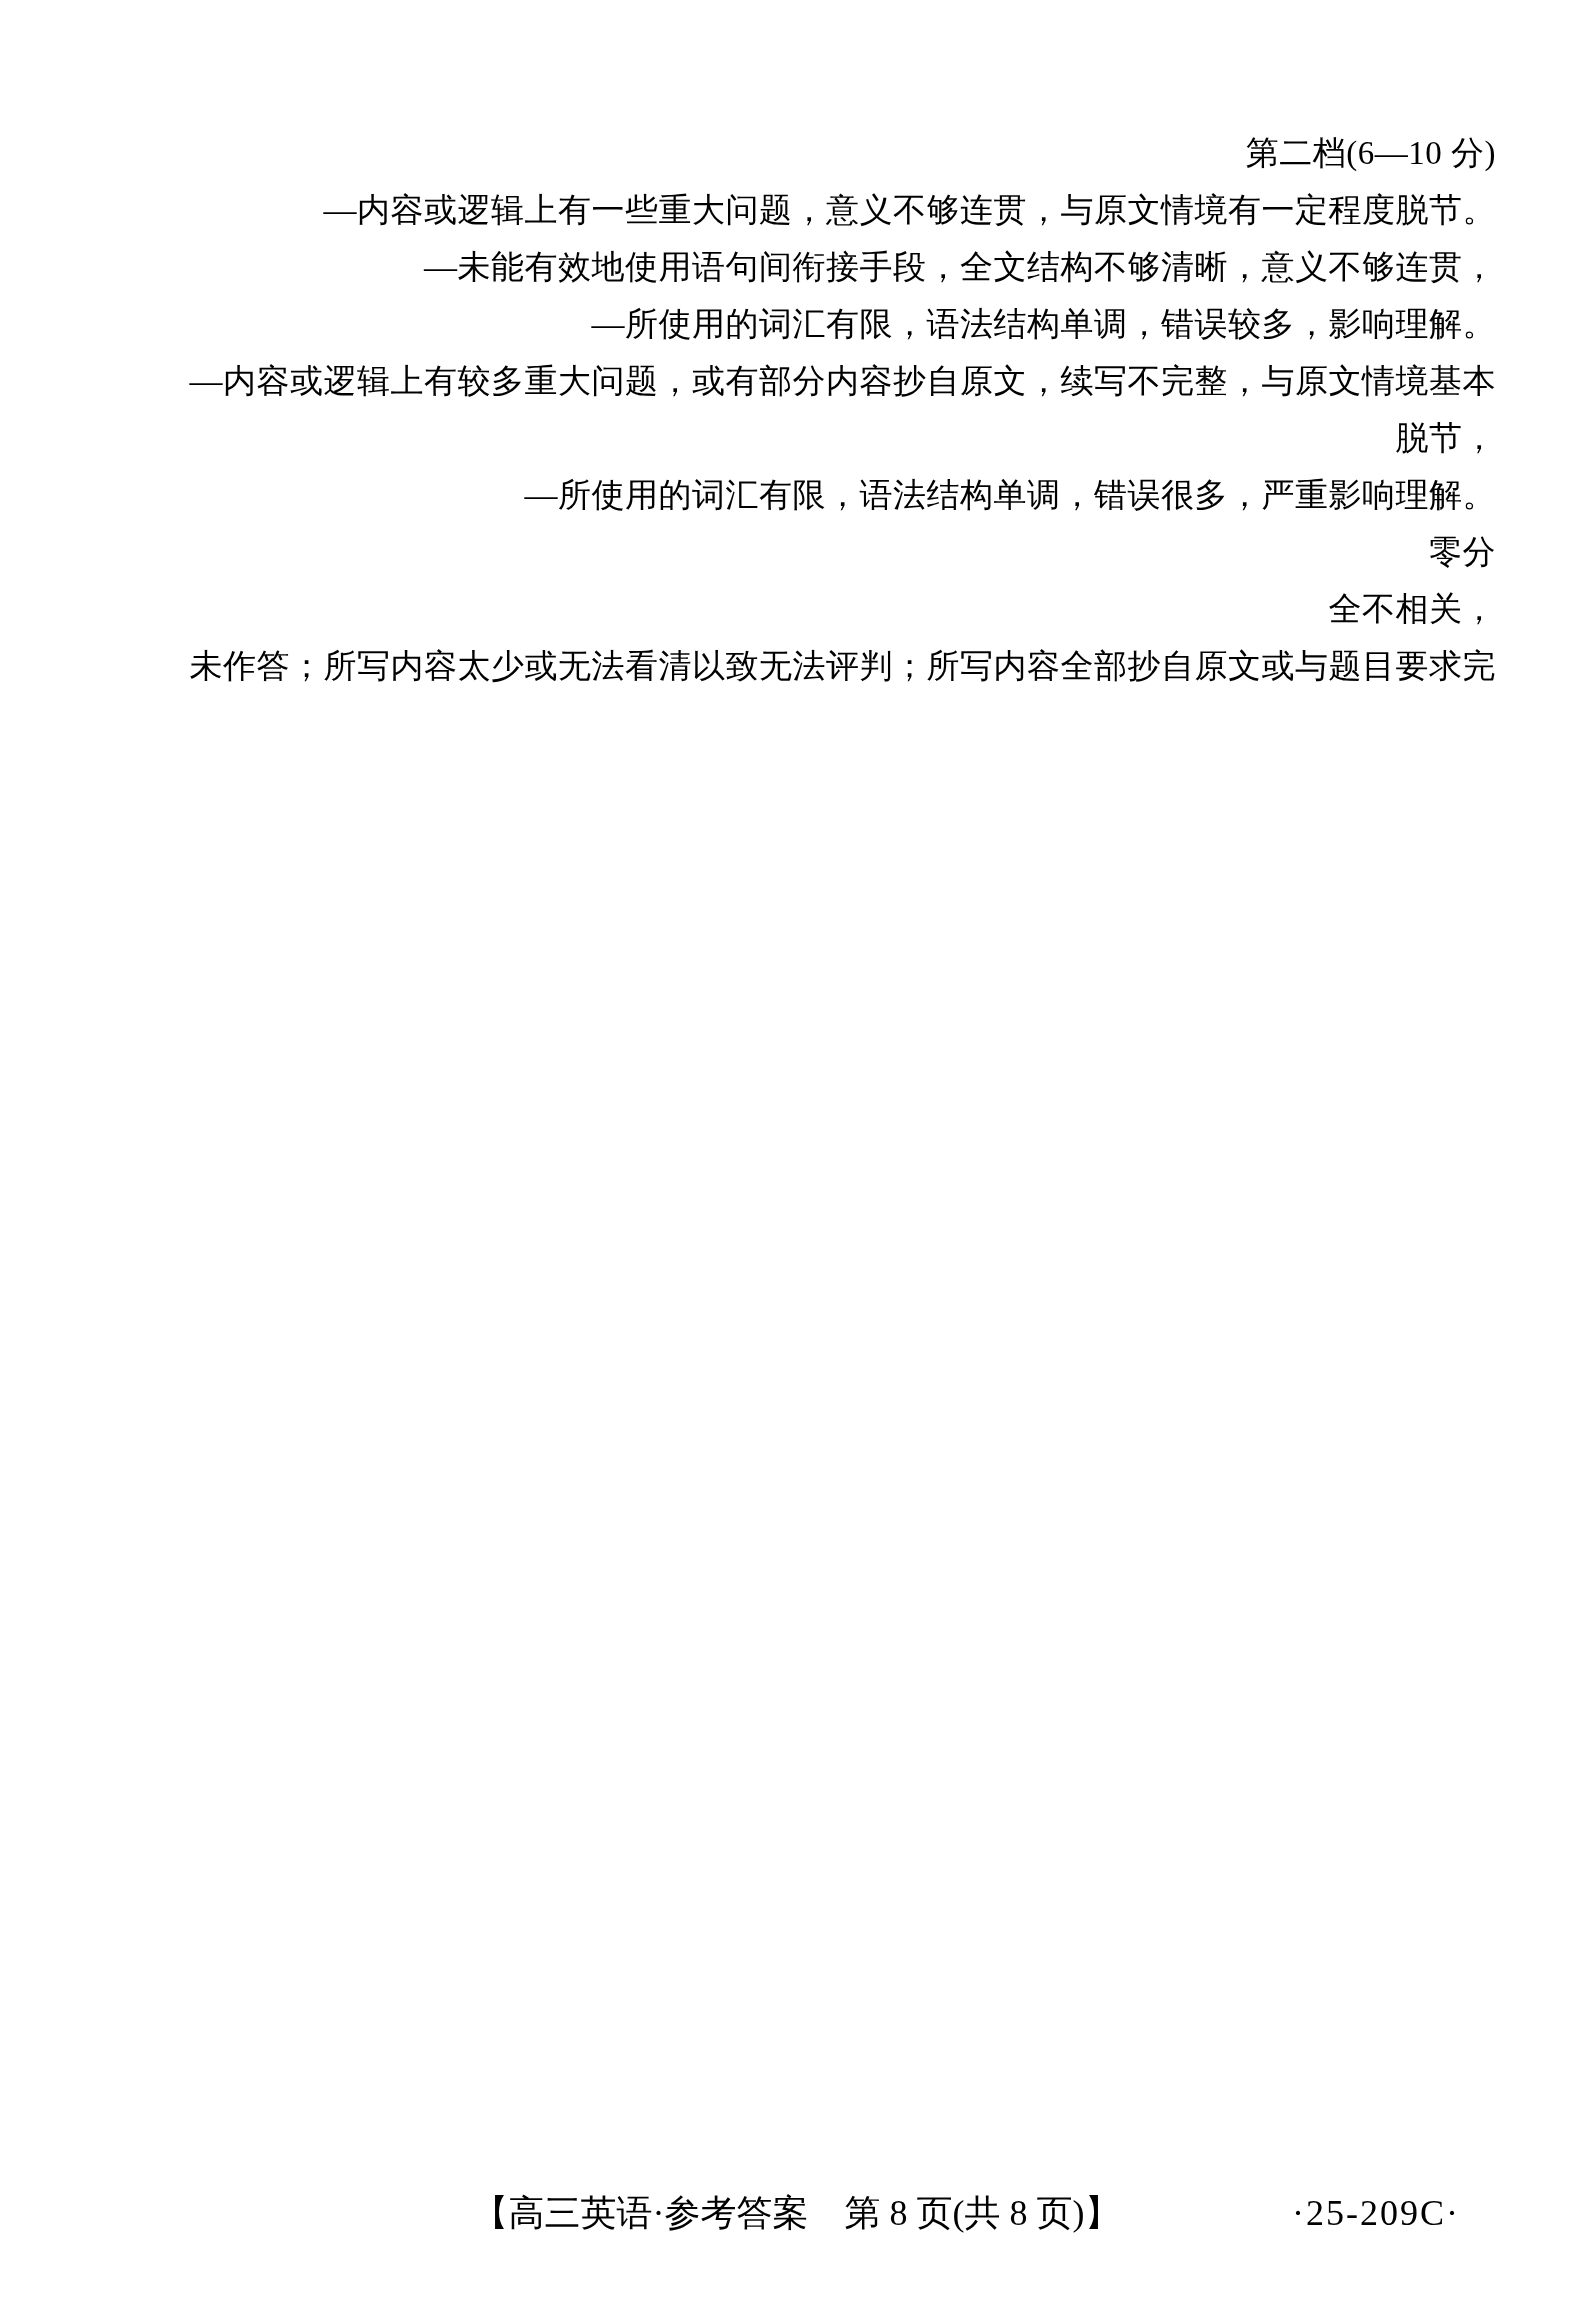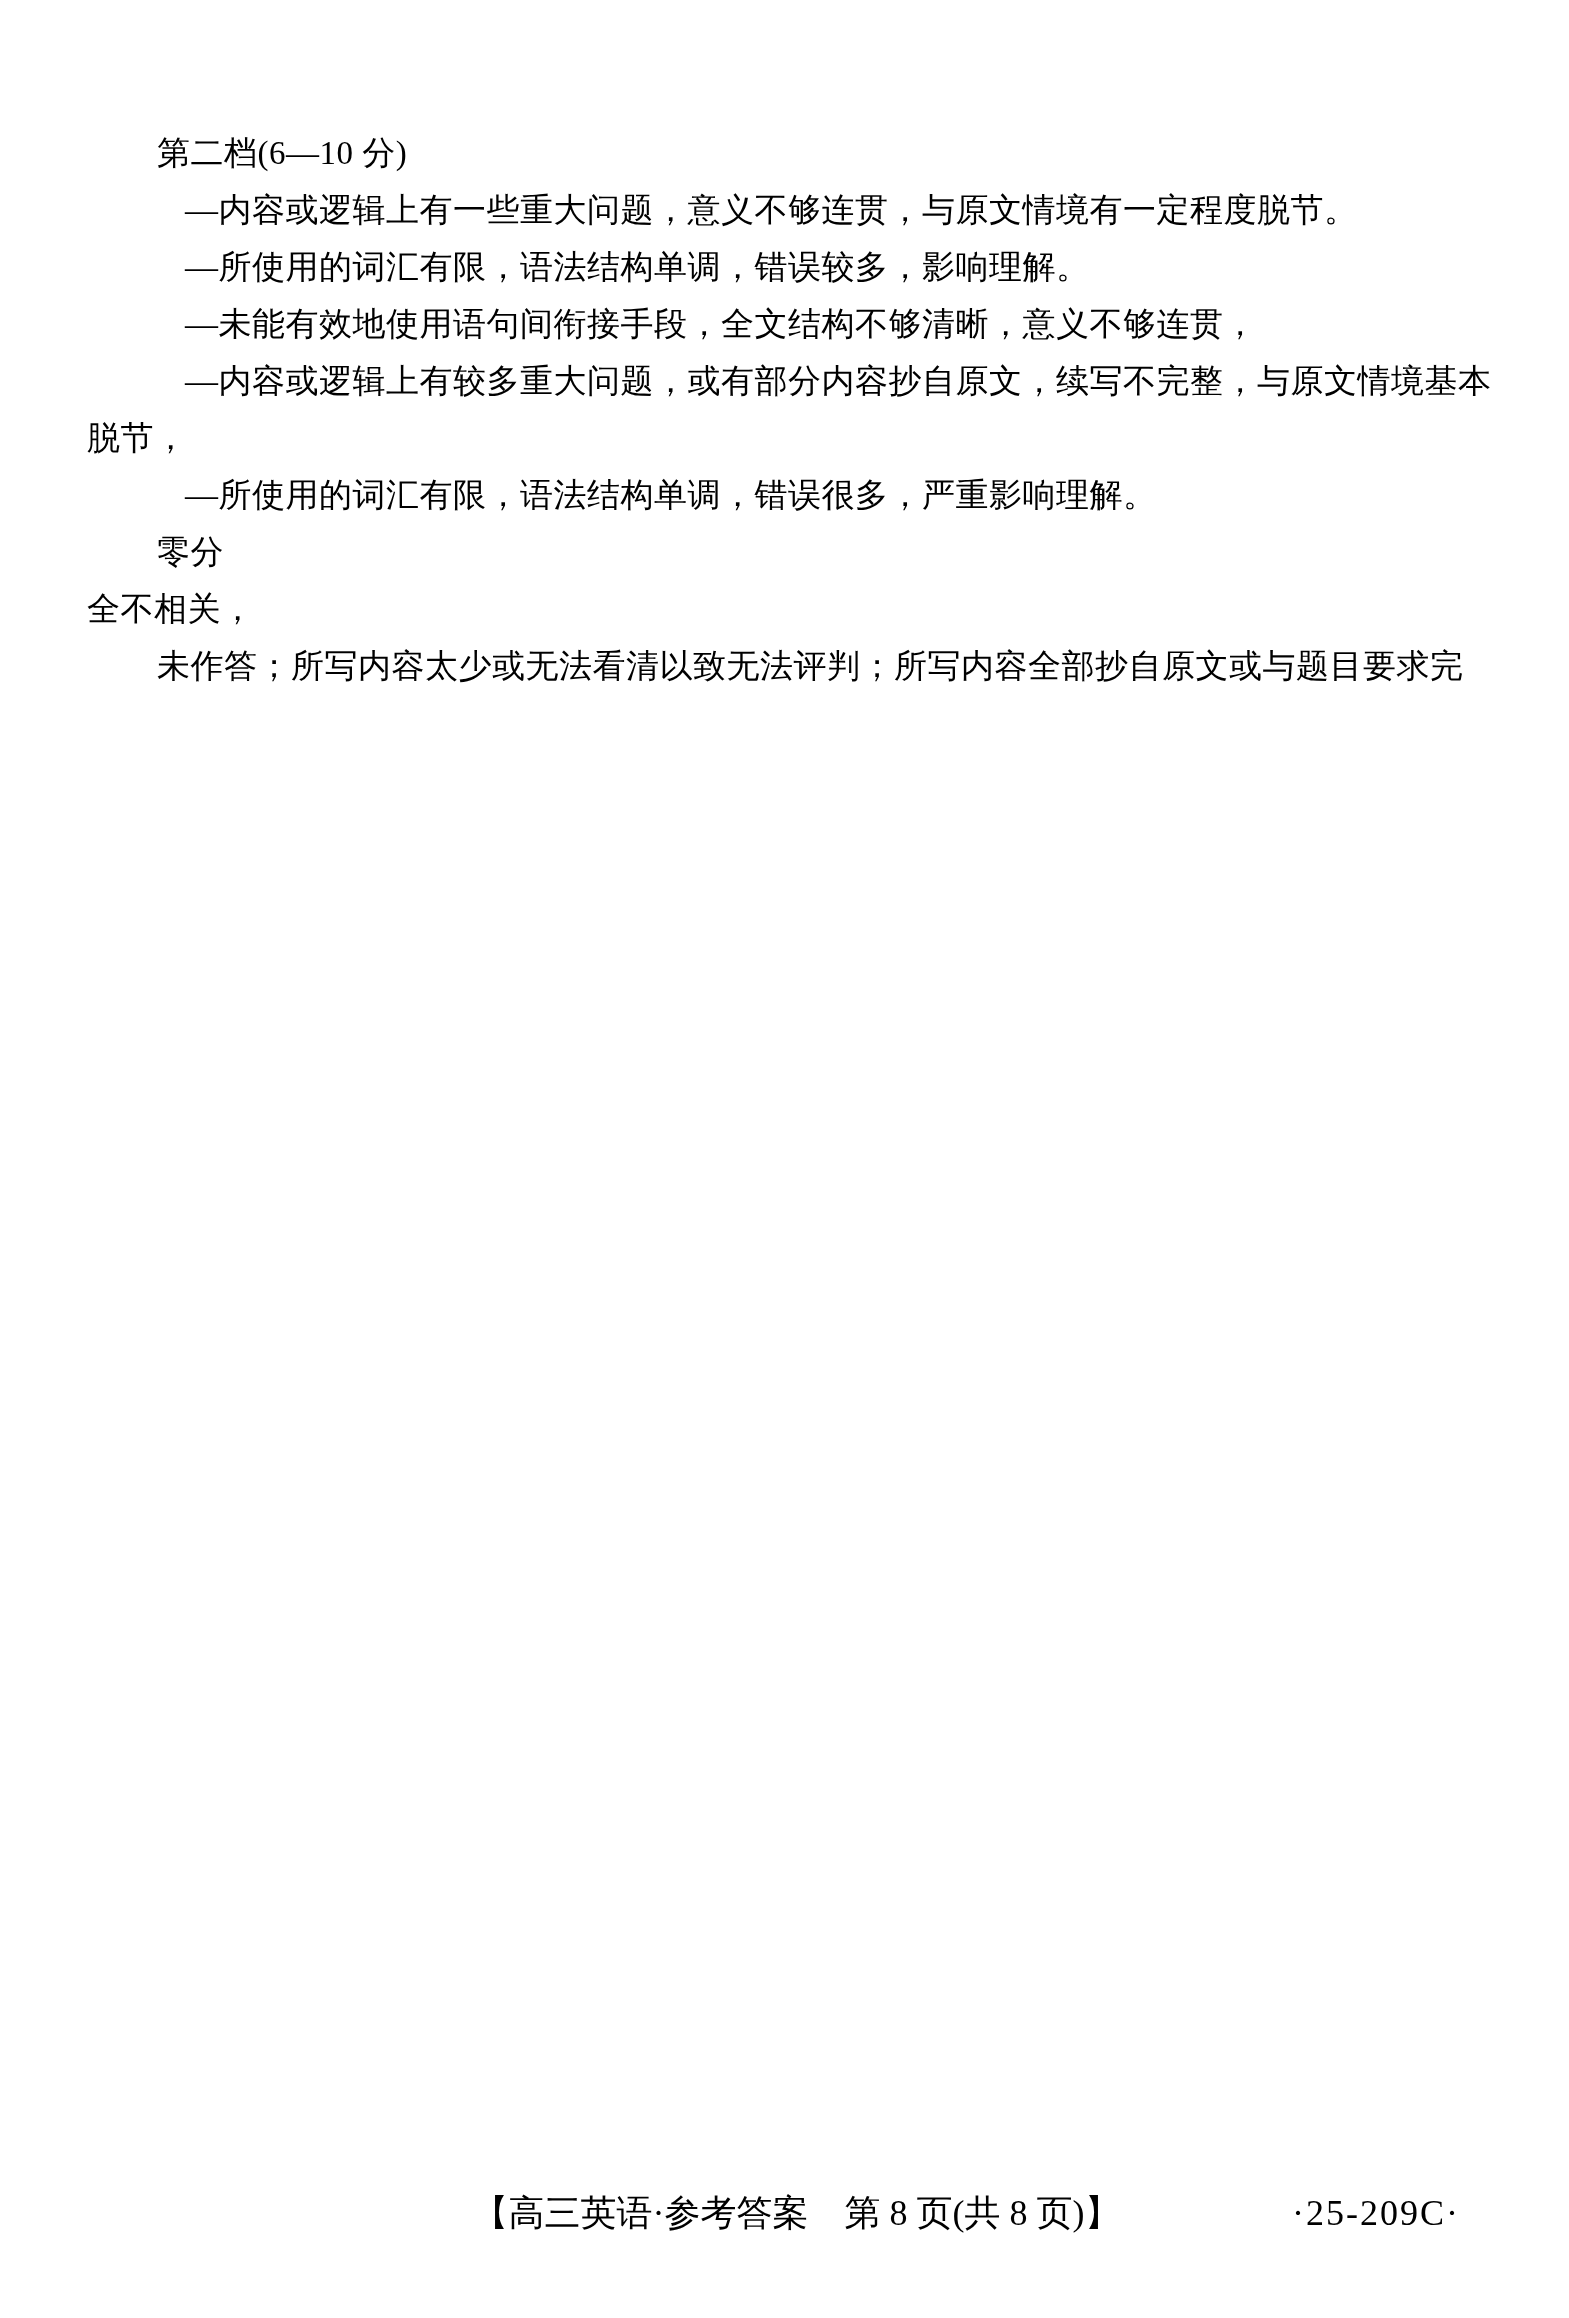--- a/index.html
+++ b/index.html
@@ -23,20 +23,21 @@
     top: 125px;
     width: 1409px;
     font-size: 33px;
     line-height: 57px;
   }
   .line {
     margin: 0;
     padding: 0;
     white-space: nowrap;
     letter-spacing: 0.5px;
+    text-align: right;
   }
   
   .ind-header { padding-left: 70px; }
   .ind-bullet { padding-left: 98px; }
   .ind-flush  { padding-left: 0; }
 
   .footer {
     position: absolute;
     left: 12px;
     top: 2196px;
@@ -62,22 +63,22 @@
   }
 </style>
 </head>
 <body>
 
 <div class="page">
 
   <main class="body-text">
     <p class="line ind-header">第二档(6—10 分)</p>
     <p class="line ind-bullet">—内容或逻辑上有一些重大问题，意义不够连贯，与原文情境有一定程度脱节。</p>
+    <p class="line ind-bullet">—未能有效地使用语句间衔接手段，全文结构不够清晰，意义不够连贯，</p>
     <p class="line ind-bullet">—所使用的词汇有限，语法结构单调，错误较多，影响理解。</p>
-    <p class="line ind-bullet">—未能有效地使用语句间衔接手段，全文结构不够清晰，意义不够连贯，</p>
     <p class="line ind-bullet">—内容或逻辑上有较多重大问题，或有部分内容抄自原文，续写不完整，与原文情境基本</p>
     <p class="line ind-flush">脱节，</p>
     <p class="line ind-bullet">—所使用的词汇有限，语法结构单调，错误很多，严重影响理解。</p>
     <p class="line ind-header">零分</p>
     <p class="line ind-flush">全不相关，</p>
     <p class="line ind-header">未作答；所写内容太少或无法看清以致无法评判；所写内容全部抄自原文或与题目要求完</p>
   </main>
 
   <footer class="footer">
     <div class="footer-center">【高三英语·参考答案　第 8 页(共 8 页)】</div>

